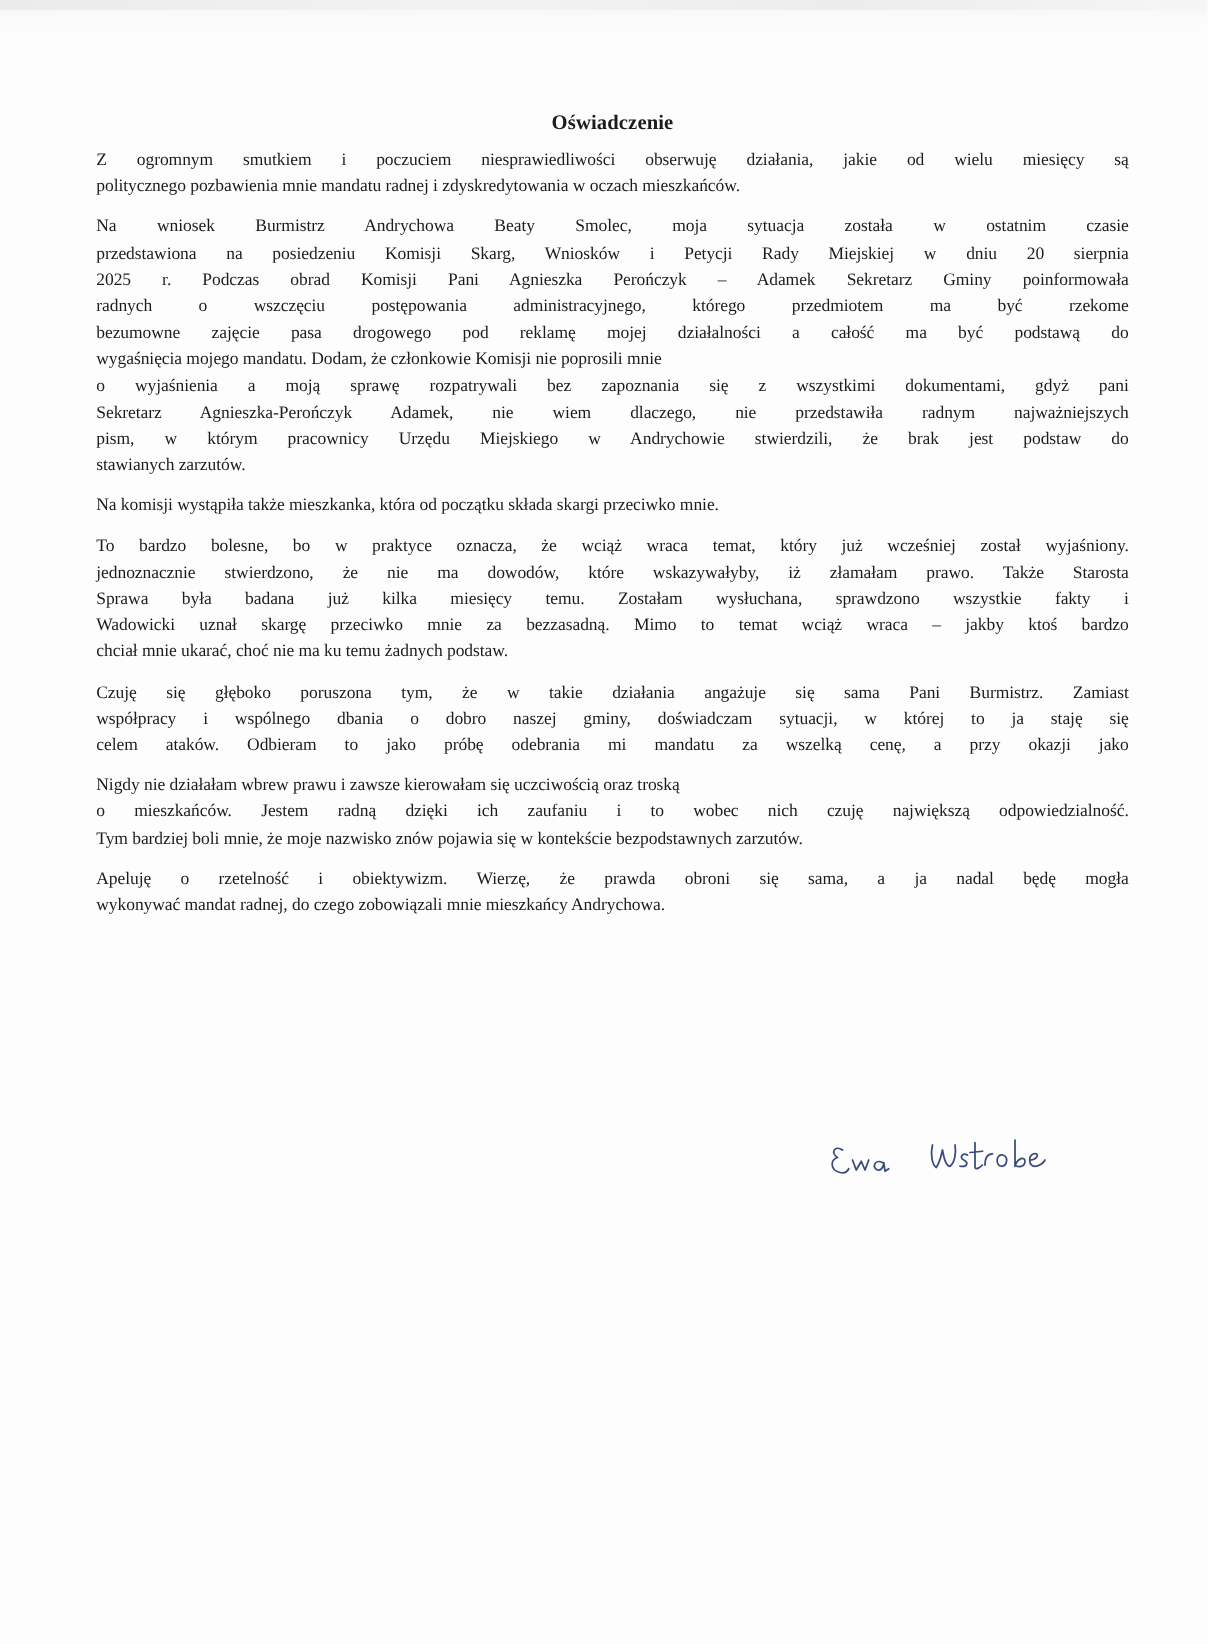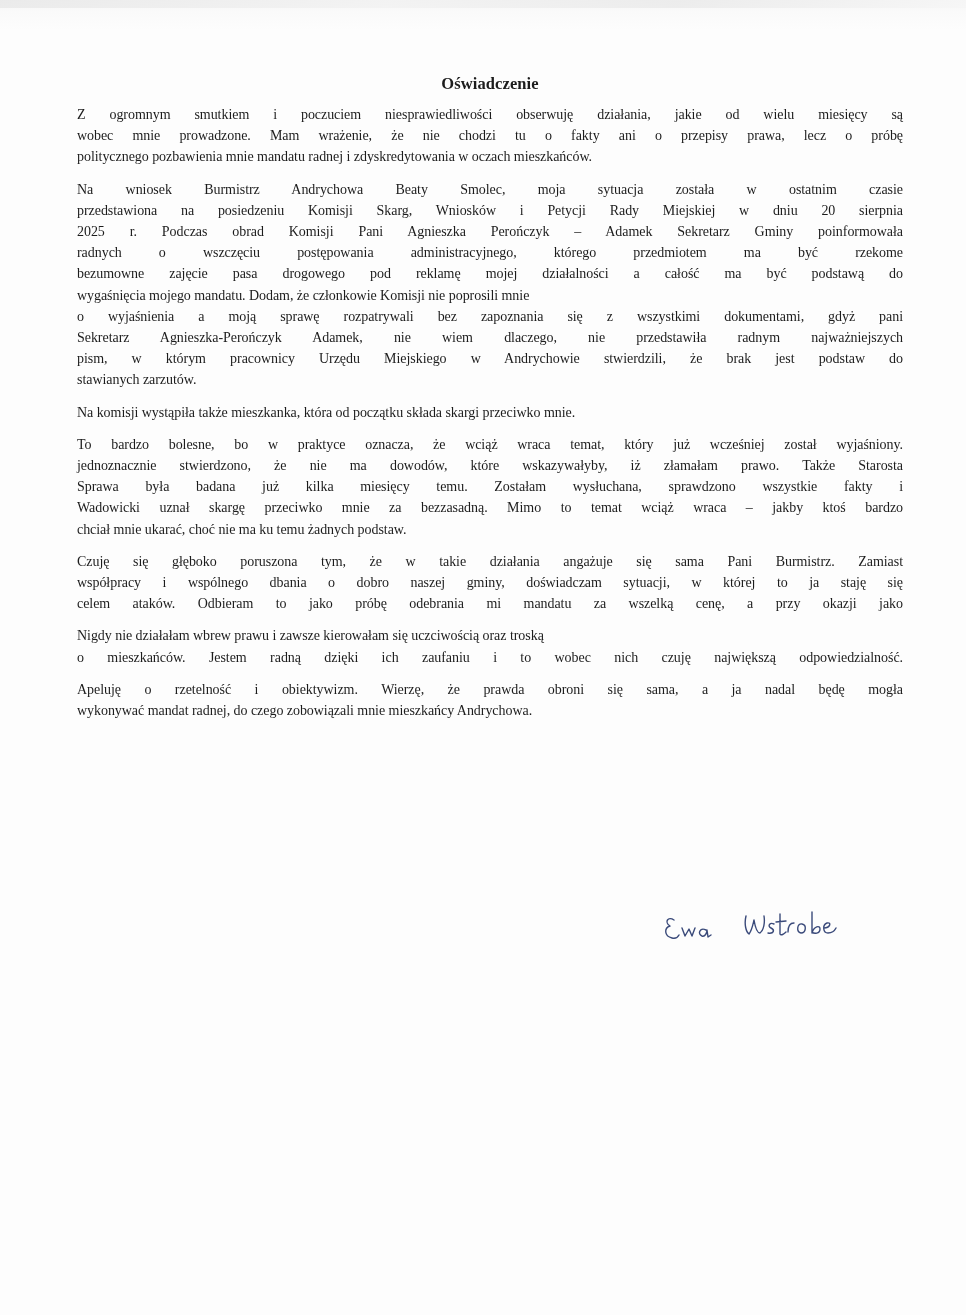--- a/index.html
+++ b/index.html
@@ -25,21 +25,21 @@
   .bleed {
     position: absolute;
     left: 0; right: 0; top: 0;
     height: 8px;
     background: linear-gradient(to right, #e8e8e8, #f2f2f2 40%, #eaeaea 70%, #f6f6f6);
     opacity: 0.8;
   }
   .content {
     position: absolute;
     left: 77px;
-    top: 74px;
+    top: 88px;
     width: 826px;
   }
   .title {
     text-align: center;
     font-weight: bold;
     font-size: 16.5px;
     margin: 0 0 10px 0;
     letter-spacing: 0.1px;
   }
   p.para {
@@ -84,21 +84,20 @@
 <body>
 
 <div class="page">
   <div class="bleed"></div>
 
   <div class="content">
     <div class="title">Oświadczenie</div>
 
     <p class="para">
       <span class="ln">Z ogromnym smutkiem i poczuciem niesprawiedliwości obserwuję działania, jakie od wielu miesięcy są</span>
-      <span class="ln">wobec mnie prowadzone. Mam wrażenie, że nie chodzi tu o fakty ani o przepisy prawa, lecz o próbę</span>
       <span class="ln last">politycznego pozbawienia mnie mandatu radnej i zdyskredytowania w oczach mieszkańców.</span>
     </p>
 
     <p class="para">
       <span class="ln">Na wniosek Burmistrz Andrychowa Beaty Smolec, moja sytuacja została w ostatnim czasie</span>
       <span class="ln">przedstawiona na posiedzeniu Komisji Skarg, Wniosków i Petycji Rady Miejskiej w dniu 20 sierpnia</span>
       <span class="ln">2025 r. Podczas obrad Komisji Pani Agnieszka Perończyk – Adamek Sekretarz Gminy poinformowała</span>
       <span class="ln">radnych o wszczęciu postępowania administracyjnego, którego przedmiotem ma być rzekome</span>
       <span class="ln">bezumowne zajęcie pasa drogowego pod reklamę mojej działalności a całość ma być podstawą do</span>
       <span class="ln last">wygaśnięcia mojego mandatu. Dodam, że członkowie Komisji nie poprosili mnie</span>
@@ -122,20 +121,21 @@
 
     <p class="para">
       <span class="ln">Czuję się głęboko poruszona tym, że w takie działania angażuje się sama Pani Burmistrz. Zamiast</span>
       <span class="ln">współpracy i wspólnego dbania o dobro naszej gminy, doświadczam sytuacji, w której to ja staję się</span>
       <span class="ln">celem ataków. Odbieram to jako próbę odebrania mi mandatu za wszelką cenę, a przy okazji jako</span>
     </p>
 
     <p class="para">
       <span class="ln last">Nigdy nie działałam wbrew prawu i zawsze kierowałam się uczciwością oraz troską</span>
       <span class="ln">o mieszkańców. Jestem radną dzięki ich zaufaniu i to wobec nich czuję największą odpowiedzialność.</span>
+      <span class="ln last">Tym bardziej boli mnie, że moje nazwisko znów pojawia się w kontekście bezpodstawnych zarzutów.</span>
     </p>
 
     <p class="para">
       <span class="ln">Apeluję o rzetelność i obiektywizm. Wierzę, że prawda obroni się sama, a ja nadal będę mogła</span>
       <span class="ln last">wykonywać mandat radnej, do czego zobowiązali mnie mieszkańcy Andrychowa.</span>
     </p>
   </div>
 
 
   <svg class="handwritten" viewBox="0 0 220 60">

